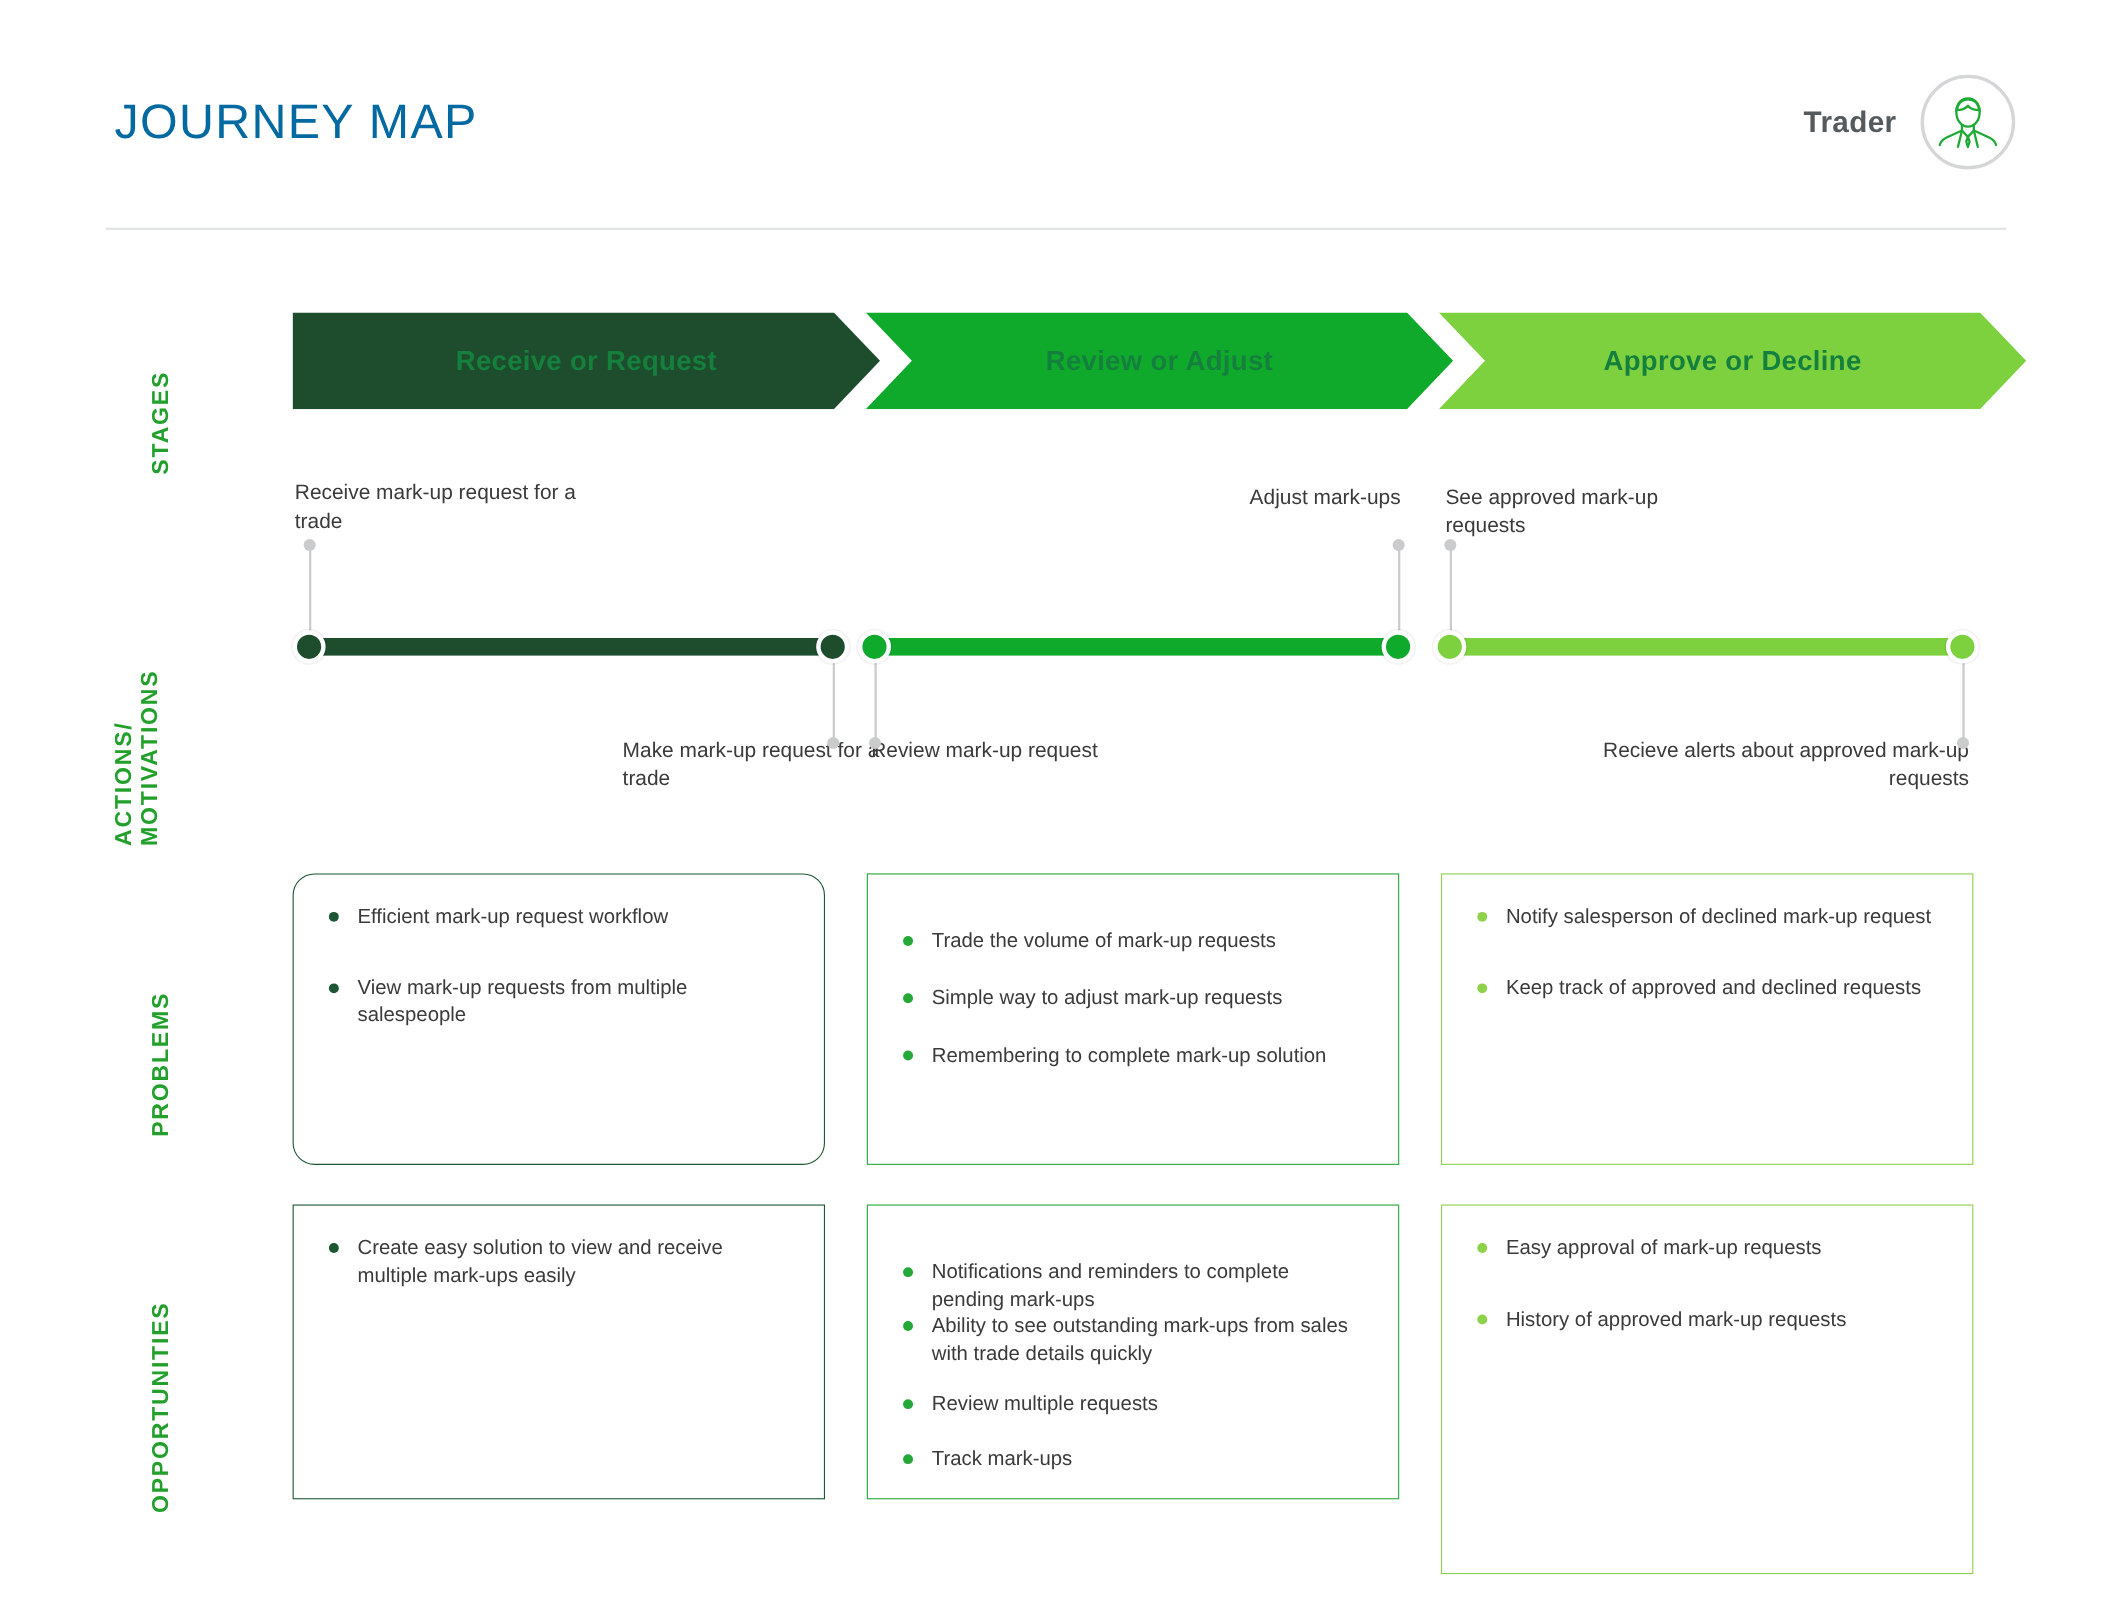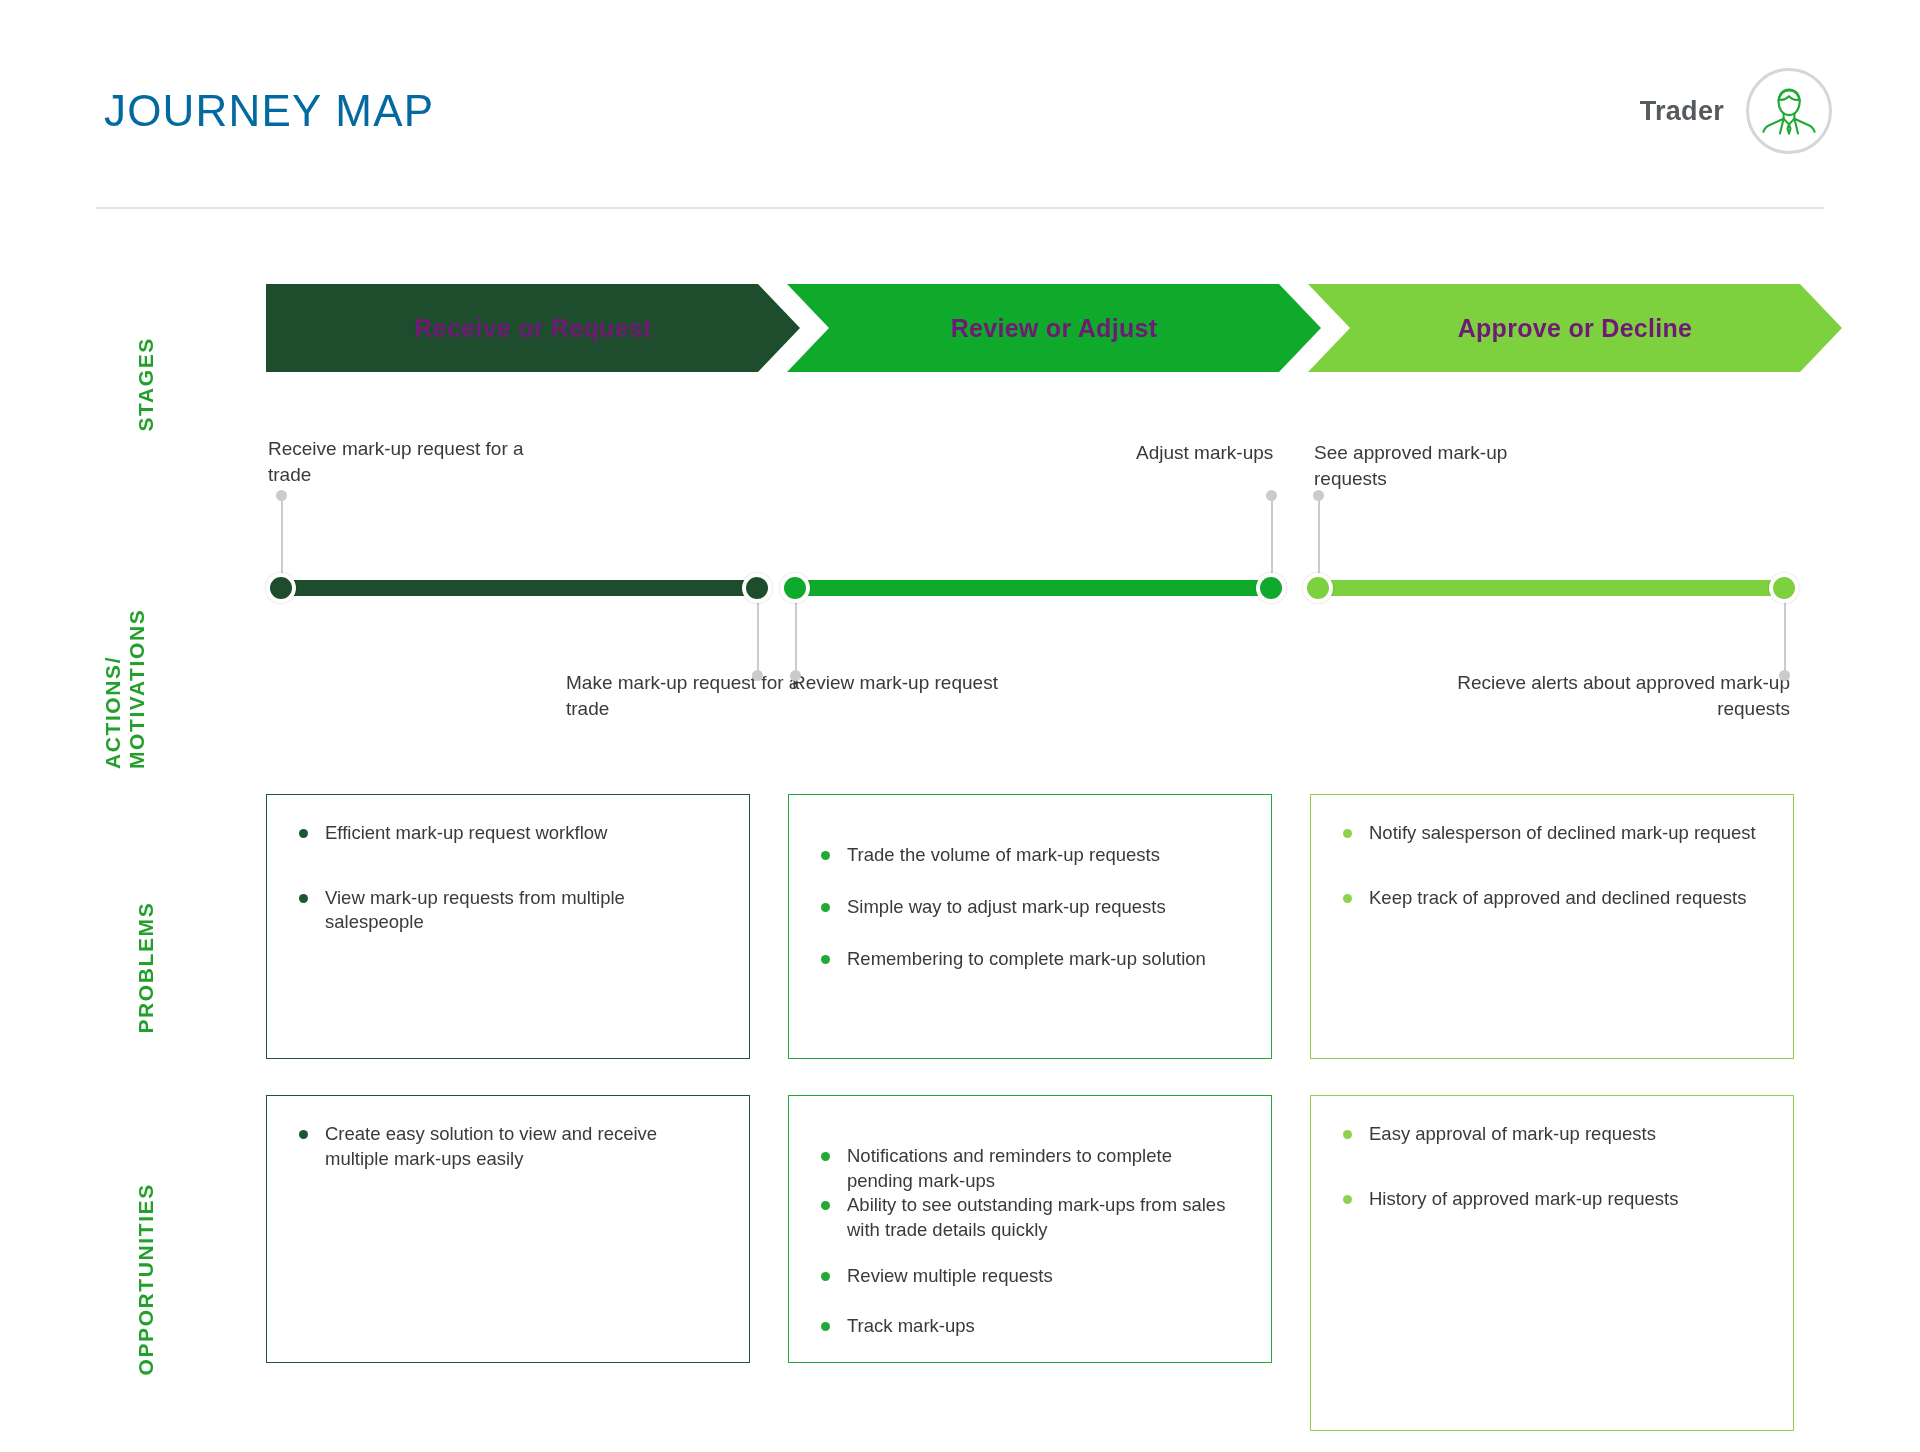--- a/index.html
+++ b/index.html
@@ -94,21 +94,21 @@
     position: absolute;
     top: 0;
     height: 88px;
     display: flex;
     align-items: center;
     justify-content: center;
   }
   .stage-label {
     position: relative;
     z-index: 3;
-    color: #701a75;
+    color: #15803d;
     font-size: 25px;
     font-weight: bold;
     letter-spacing: .3px;
     white-space: nowrap;
   }
 
   
   .actions {
     position: absolute;
     left: 0;
@@ -285,21 +285,21 @@
   <div class="action-note" style="left:1136px; top:40px; width:200px;">Adjust mark-ups</div>
 
   <div class="action-note" style="left:1314px; top:40px; width:230px;">See approved mark-up requests</div>
 
   <div class="action-note" style="left:1440px; top:270px; width:350px; text-align:right;">Recieve alerts about approved mark-up requests</div>
 
 </div>
 
 <div>
 
-  <div class="card" style="left:266px; top:794px; width:484px; height:265px; border-color:#1d5632;">
+  <div class="card" style="left:266px; top:794px; width:484px; height:265px; border-color:#1d5632;border-radius:20px;">
     <ul>
       <li>
         <span class="bullet" style="background:#1d5632;"></span>
         <span>Efficient mark-up request workflow</span>
       </li>
       <li style="margin-top:40px;">
         <span class="bullet" style="background:#1d5632;"></span>
         <span>View mark-up requests from multiple salespeople</span>
       </li>
     </ul>

